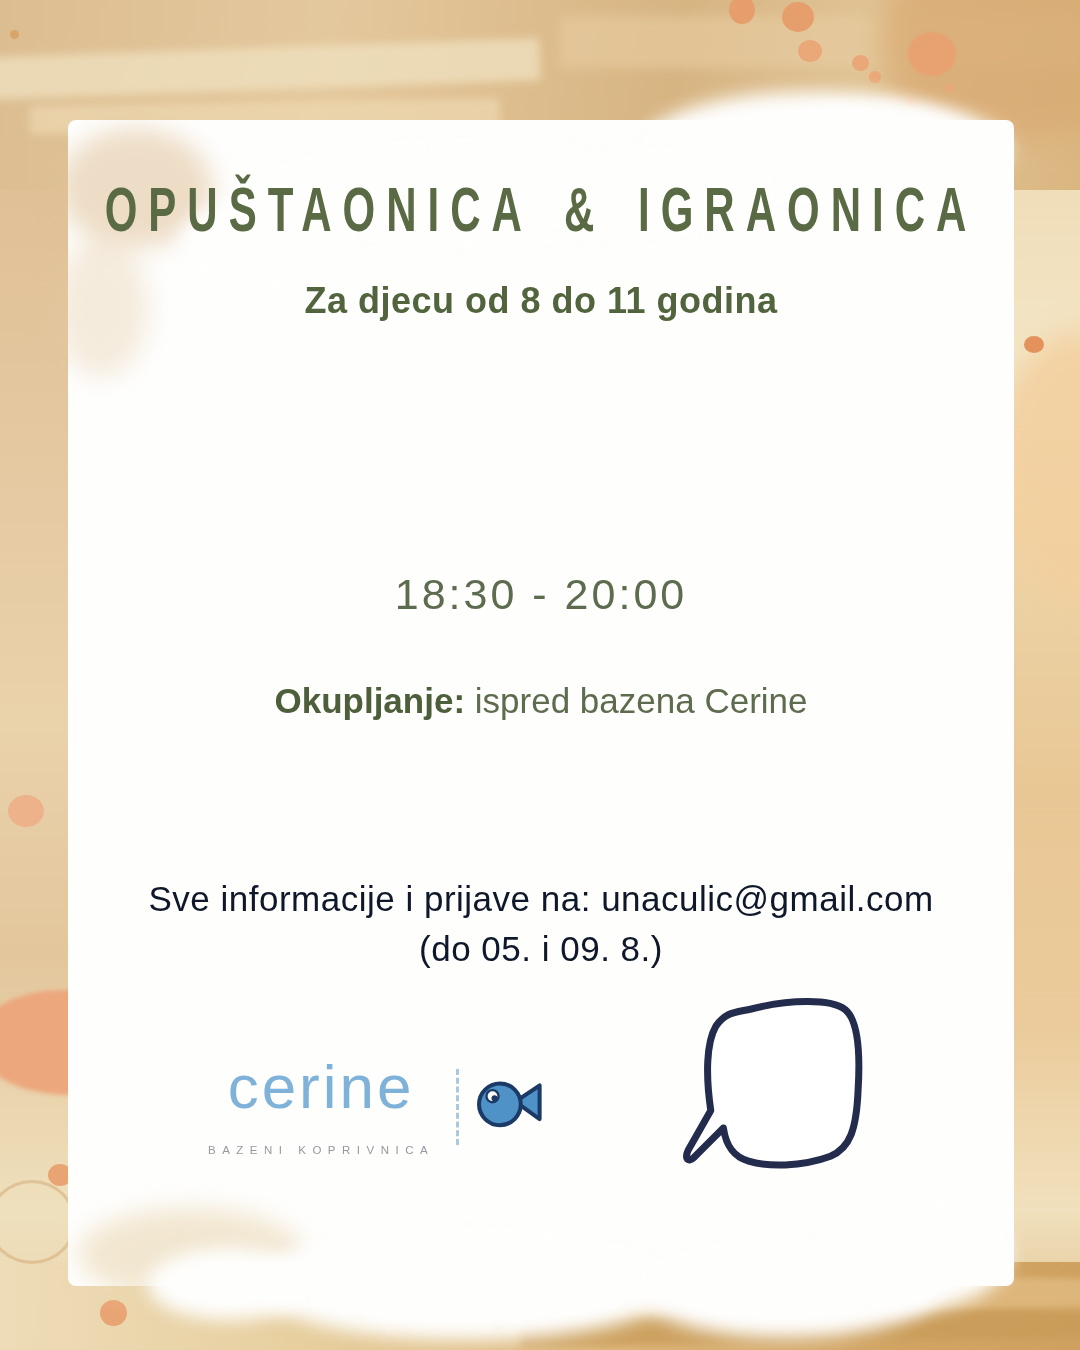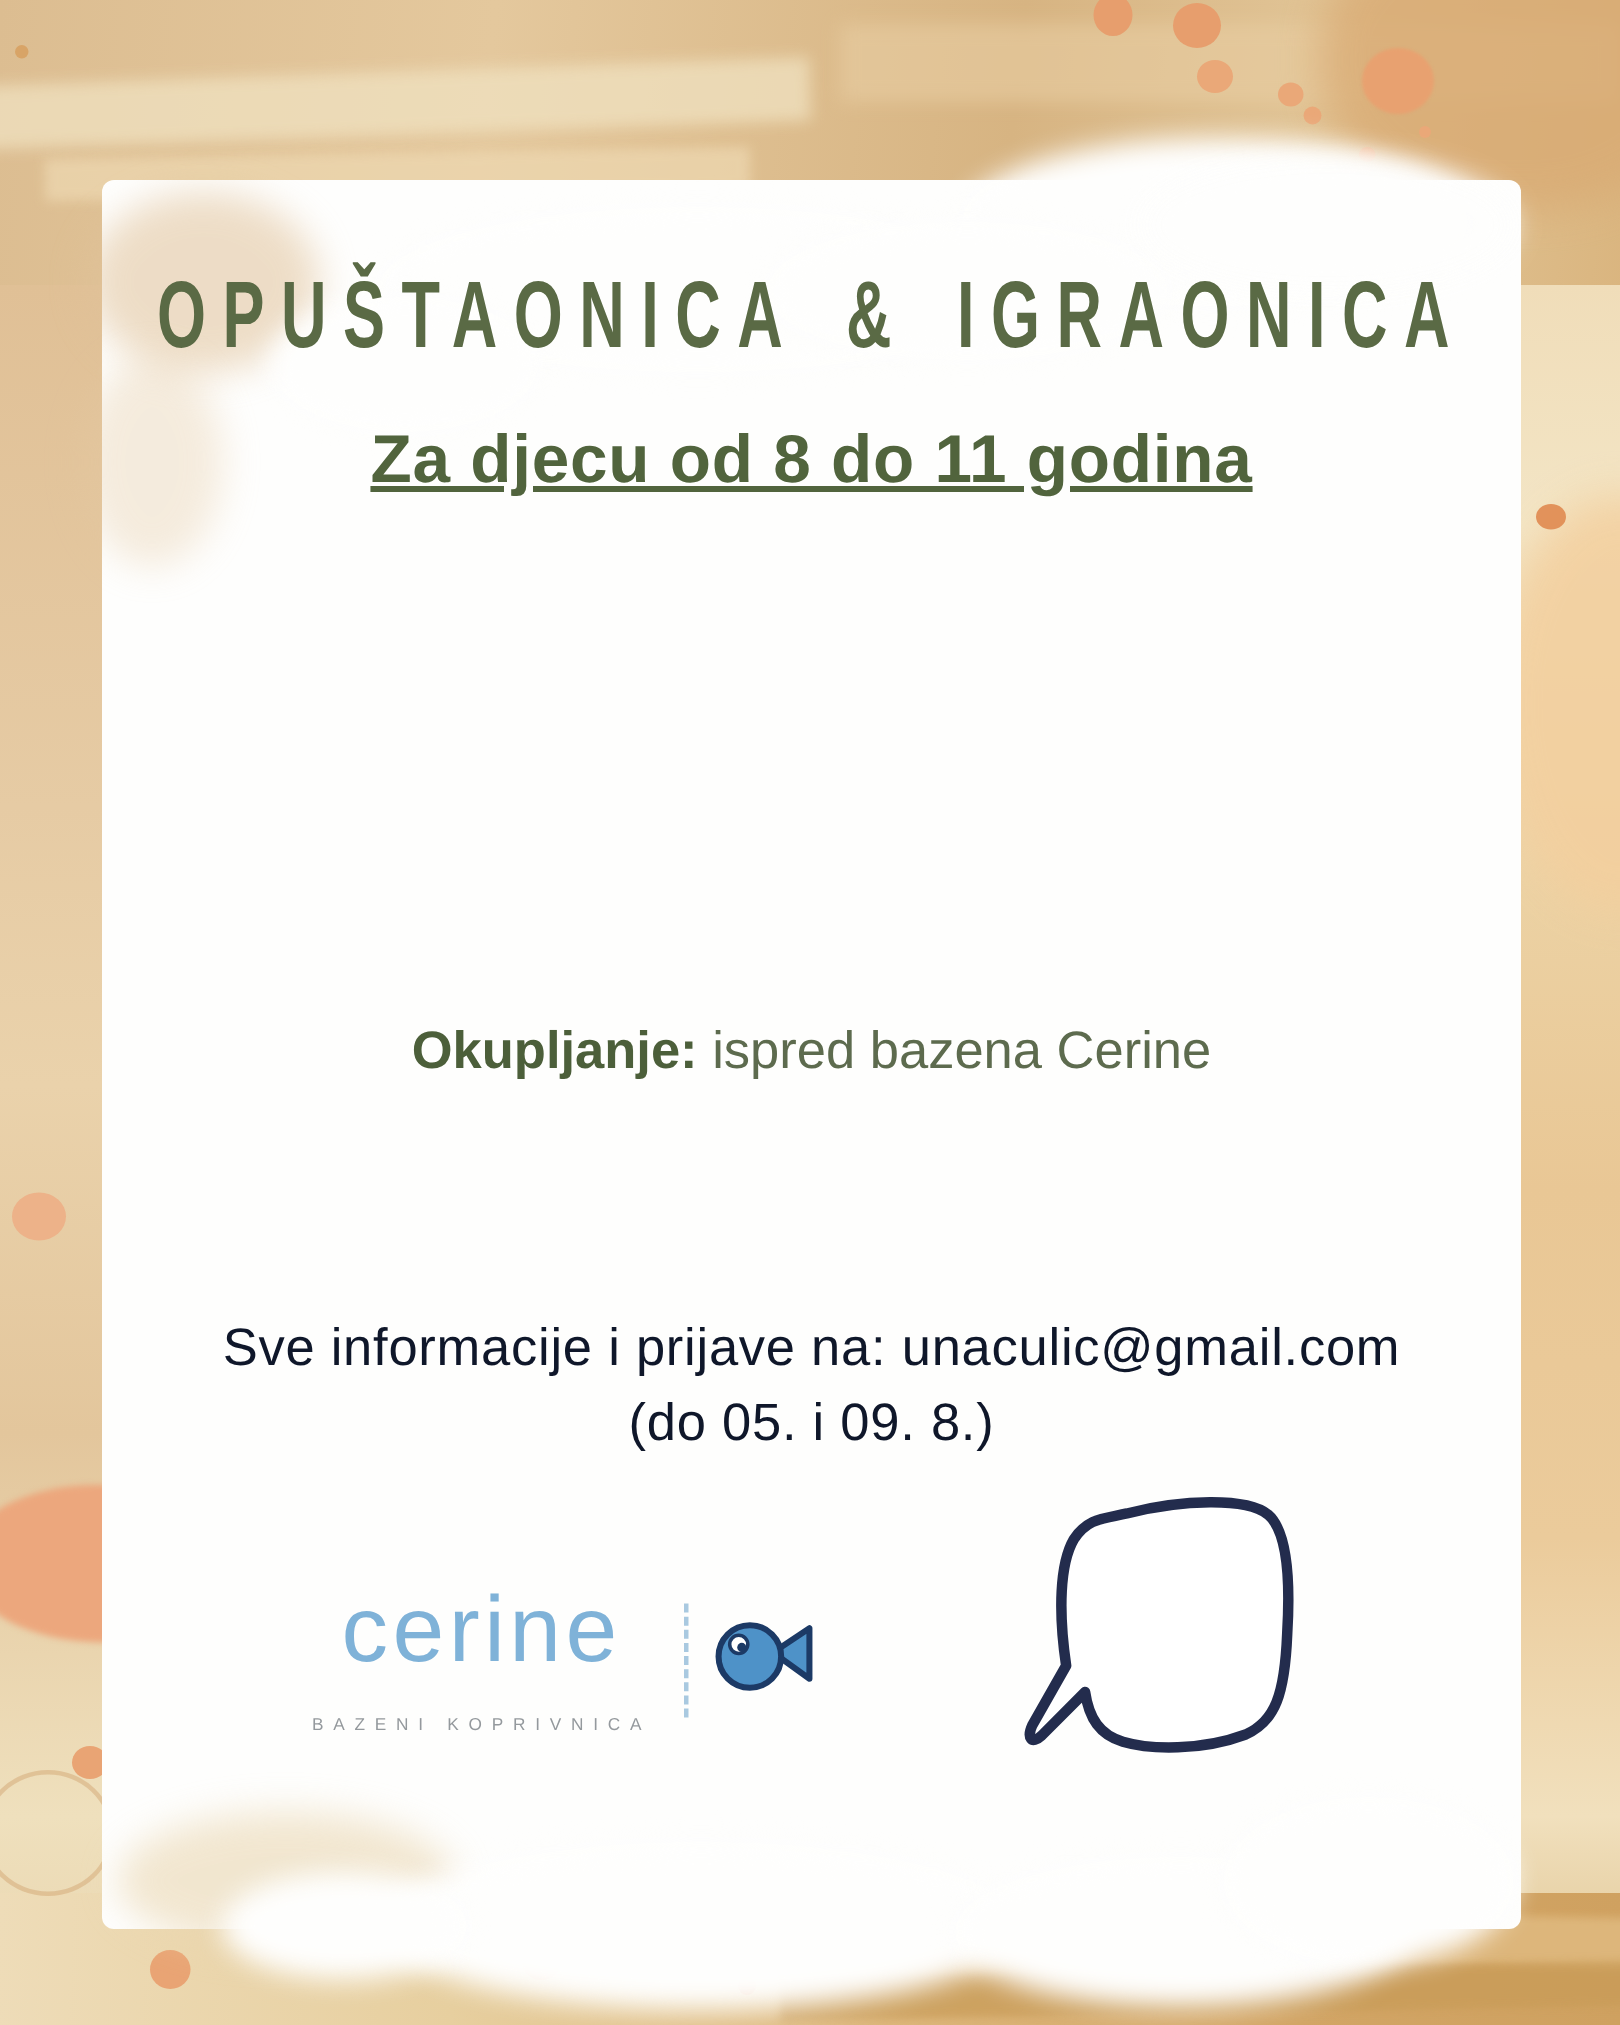--- a/index.html
+++ b/index.html
@@ -32,21 +32,21 @@
   
   #card{left:68px;top:120px;width:946px;height:1166px;background:#fefefd;border-radius:8px;z-index:2;}
   
   .brush{position:absolute;z-index:3;border-radius:50%;filter:blur(9px);background:#fefefd;}
   .tanbrush{position:absolute;z-index:3;border-radius:50%;filter:blur(12px);}
   
   #content{left:68px;top:120px;width:946px;height:1166px;z-index:4;}
   #content > div{position:absolute;width:100%;text-align:center;}
   .title{top:54px;color:#5a6a45;font-weight:700;font-size:42px;letter-spacing:11px;word-spacing:10px;
     text-transform:uppercase;transform:scaleY(1.5);transform-origin:center top;white-space:nowrap;}
-  .subtitle{top:160px;color:#51643d;font-weight:700;font-size:45px;letter-spacing:.5px;text-decoration:underline;}
+  .subtitle{top:160px;color:#51643d;font-weight:700;font-size:36px;letter-spacing:.5px;}
   .dates{top:306px;color:#5d6b4e;font-size:41px;line-height:52px;letter-spacing:1.5px;}
   .time{top:450px;color:#5d6b4e;font-size:43px;letter-spacing:3px;}
   .locblock{top:556px;color:#5d6b4e;font-size:35px;line-height:50px;}
   .locblock b{color:#4c5f3a;font-weight:700;}
   .infoblock{top:754px;color:#0f172a;font-size:35px;line-height:50px;letter-spacing:.5px;}
   
   .logo-row{position:absolute;left:140px;top:938px;display:flex;align-items:center;z-index:4;}
   .logo-txt{display:flex;flex-direction:column;align-items:center;gap:24px;}
   .wordmark{color:#7fb2d8;font-size:62px;font-weight:400;letter-spacing:3px;line-height:58px;
     font-family:"Liberation Sans",sans-serif;}
@@ -109,20 +109,21 @@
 <div class="brush" style="left:255px;top:1228px;width:425px;height:112px;"></div>
 <div class="brush" style="left:635px;top:1238px;width:305px;height:100px;"></div>
 <div class="brush" style="left:148px;top:1248px;width:165px;height:72px;"></div>
 <div class="brush" style="left:815px;top:1198px;width:195px;height:112px;"></div>
 
 <div id="content" class="abs">
   <div class="title">Opuštaonica &amp; Igraonica</div>
   <div class="subtitle">Za djecu od 8 do 11 godina</div>
 
 
+  <div class="time">18:30 - 20:00</div>
 
   <div class="locblock">
     <div><b>Okupljanje:</b> <span>ispred bazena Cerine</span></div>
   </div>
 
   <div class="infoblock">
     <div>Sve informacije i prijave na: unaculic@gmail.com</div>
     <div>(do 05. i 09. 8.)</div>
   </div>
 

